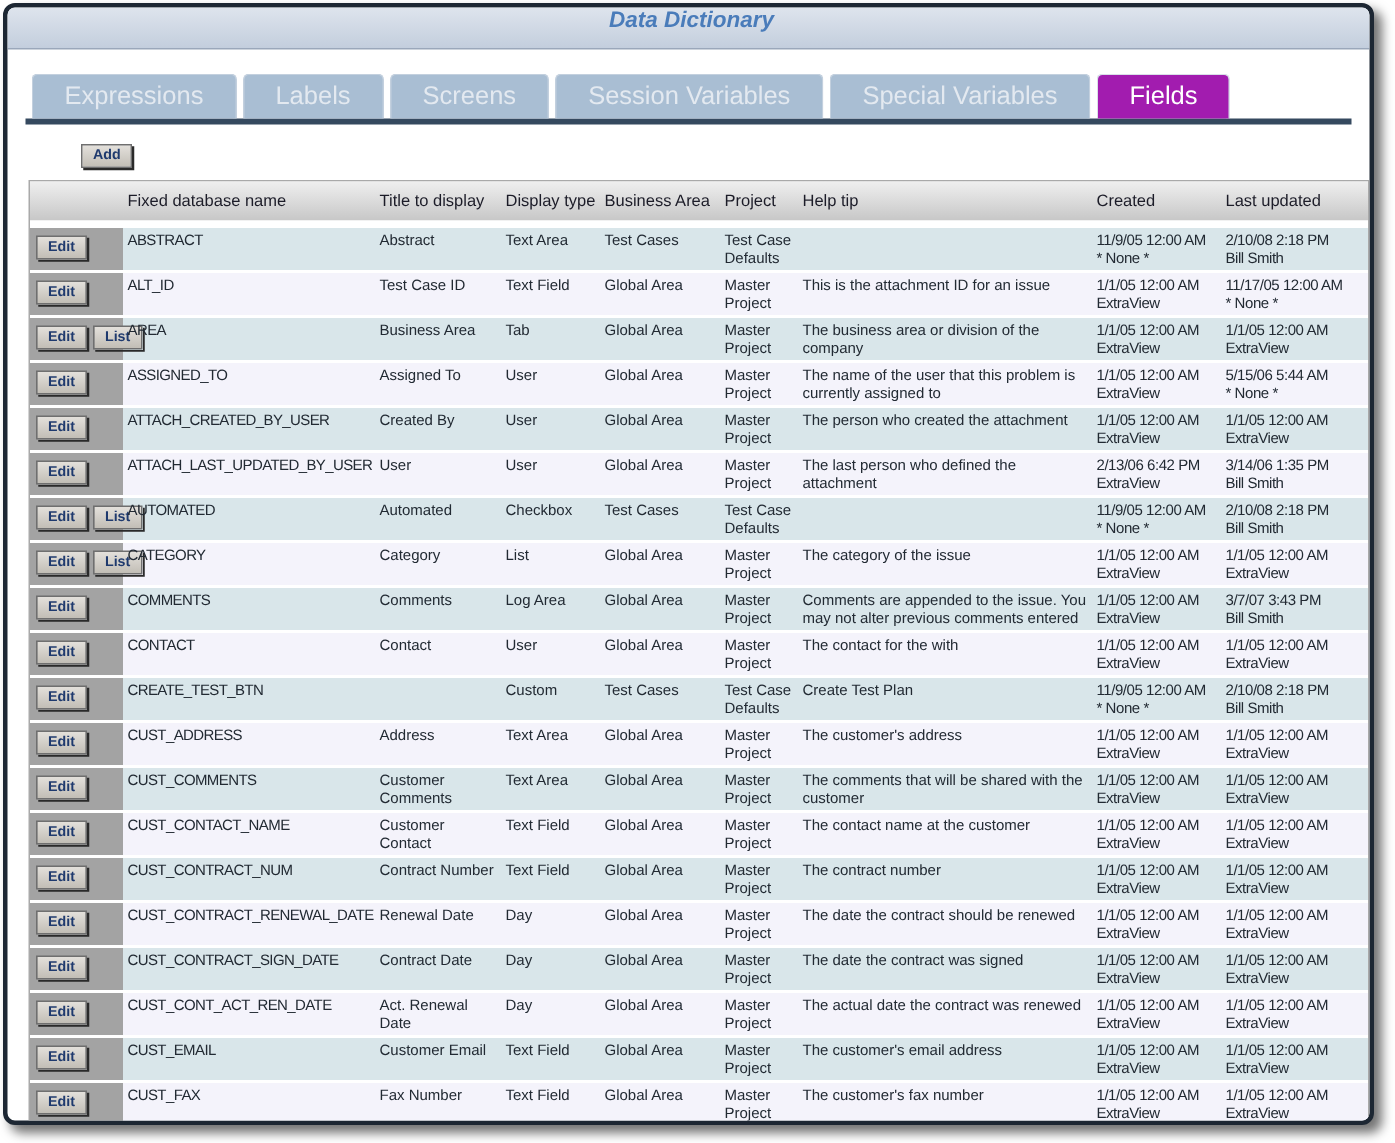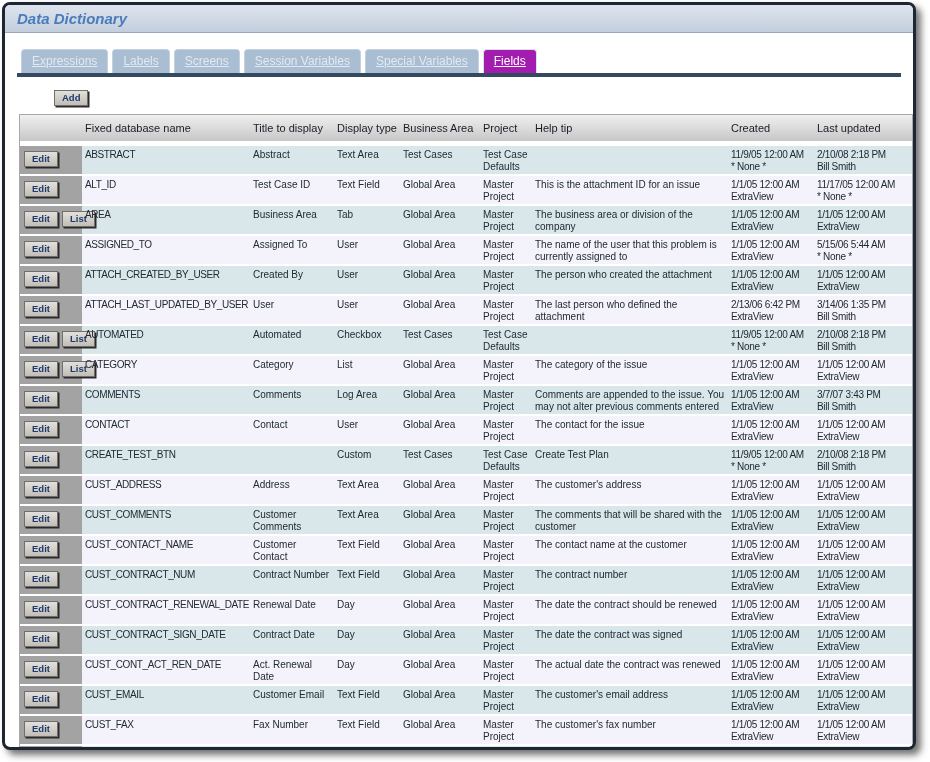--- a/index.html
+++ b/index.html
@@ -5,34 +5,34 @@
   * { box-sizing: border-box; margin: 0; padding: 0; }
   html,body { width: 930px; height: 762px; background:#fff; font-family:"Liberation Sans", sans-serif; }
   .page {
     position:absolute; left:2px; top:2px; width:914px; height:748px;
     background:#fff; border:3px solid #1d2733; border-radius:8px;
     box-shadow:5px 5px 7px rgba(0,0,0,0.55); overflow:hidden;
   }
   
   .titlebar {
     height:28px; display:flex; align-items:center; padding:0 8px 0 12px;
-    background:linear-gradient(#dee4ed,#c3cedd); border-bottom:1px solid #9aa7ba;
+    background:linear-gradient(#dee4ed,#c3cedd); border-bottom:1px solid #9aa7ba;flex-direction:column;
   }
   .page-title { color:#4a7cba; font-size:15px; font-weight:bold; font-style:italic; }
   .titlebar-buttons { margin-left:auto; display:flex; gap:7px; }
   .tb-btn {
     background:#fdfdfd; border:2px solid #44546c; color:#33496b; font-size:11px;
     font-family:"Liberation Sans", sans-serif; padding:2px 11px 3px;
     box-shadow:2px 2px 0 rgba(30,35,45,0.55); cursor:pointer;
   }
   
   .tabs { display:flex; gap:4px; margin:16px 0 0 16px; align-items:flex-end; }
   .tab {
-    background:#a9bed3; color:#e3e9f0; font-size:12px; padding:4px 10px 5px;
-    border-radius:4px 4px 0 0; border:1px solid #c3d0de; border-bottom:none; cursor:pointer;text-decoration:underline;
+    background:#a9bed3; color:#e3e9f0; font-size:17px; padding:4px 21px 5px;
+    border-radius:4px 4px 0 0; border:1px solid #c3d0de; border-bottom:none; cursor:pointer;
   }
   .tab.active { background:#a21caf; color:#ffffff; border-color:#d9e0e8; }
   .tab-underline { height:4px; background:#35495f; margin:0 12px; }
   
   .add-row { display:flex; align-items:center; gap:9px; margin:13px 0 7px 36px;padding-left:13px; }
   .btn-small {
     background:linear-gradient(#e3e0db,#c2beb6); border:1px solid #6f6f6f;
     box-shadow:1.5px 1.5px 0 #2a2a2a; color:#1f3a6e; font-weight:bold; font-size:9.5px;
     font-family:"Liberation Sans", sans-serif; padding:1px 7px 2px; cursor:pointer;
   }
@@ -195,21 +195,21 @@
           <td class="striped cell-created"><span class="dateline">1/1/05 12:00 AM</span><br><span class="dateline">ExtraView</span></td>
           <td class="striped cell-updated"><span class="dateline">3/7/07 3:43 PM</span><br><span class="dateline">Bill Smith</span></td>
         </tr>
         <tr class="even">
           <td class="edit-col"><button class="btn-small">Edit</button></td>
           <td class="striped cell-name">CONTACT</td>
           <td class="striped cell-title">Contact</td>
           <td class="striped cell-type">User</td>
           <td class="striped cell-area">Global Area</td>
           <td class="striped cell-project">Master Project</td>
-          <td class="striped cell-help">The contact for the issue</td>
+          <td class="striped cell-help">The contact for the with</td>
           <td class="striped cell-created"><span class="dateline">1/1/05 12:00 AM</span><br><span class="dateline">ExtraView</span></td>
           <td class="striped cell-updated"><span class="dateline">1/1/05 12:00 AM</span><br><span class="dateline">ExtraView</span></td>
         </tr>
         <tr class="odd">
           <td class="edit-col"><button class="btn-small">Edit</button></td>
           <td class="striped cell-name">CREATE_TEST_BTN</td>
           <td class="striped cell-title"></td>
           <td class="striped cell-type">Custom</td>
           <td class="striped cell-area">Test Cases</td>
           <td class="striped cell-project">Test Case Defaults</td>

